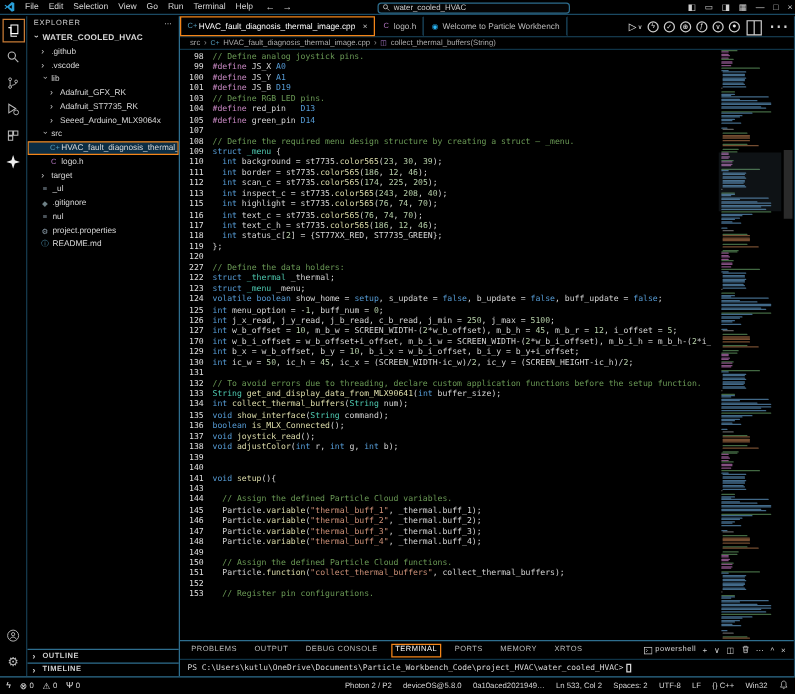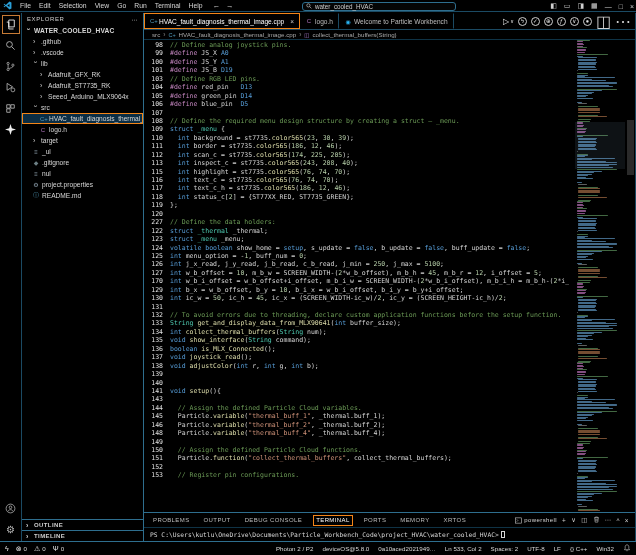--- a/index.html
+++ b/index.html
@@ -303,21 +303,20 @@
 
       <div class="editor">
         <div class="codewrap" id="code">
             <div class="crow"><span class="ln">98</span><span class="ct"><span class="c-com">// Define analog joystick pins.</span></span></div>
             <div class="crow"><span class="ln">99</span><span class="ct"><span class="c-pre">#define</span> JS_X <span class="c-kw">A0</span></span></div>
             <div class="crow"><span class="ln">100</span><span class="ct"><span class="c-pre">#define</span> JS_Y <span class="c-kw">A1</span></span></div>
             <div class="crow"><span class="ln">101</span><span class="ct"><span class="c-pre">#define</span> JS_B <span class="c-kw">D19</span></span></div>
             <div class="crow"><span class="ln">103</span><span class="ct"><span class="c-com">// Define RGB LED pins.</span></span></div>
             <div class="crow"><span class="ln">104</span><span class="ct"><span class="c-pre">#define</span> red_pin   <span class="c-kw">D13</span></span></div>
             <div class="crow"><span class="ln">105</span><span class="ct"><span class="c-pre">#define</span> green_pin <span class="c-kw">D14</span></span></div>
-            <div class="crow"><span class="ln">106</span><span class="ct"><span class="c-pre">#define</span> blue_pin  <span class="c-kw">D5</span></span></div>
             <div class="crow"><span class="ln">107</span><span class="ct"></span></div>
             <div class="crow"><span class="ln">108</span><span class="ct"><span class="c-com">// Define the required menu design structure by creating a struct — _menu.</span></span></div>
             <div class="crow"><span class="ln">109</span><span class="ct"><span class="c-kw">struct</span> <span class="c-type">_menu</span> {</span></div>
             <div class="crow"><span class="ln">110</span><span class="ct">  <span class="c-kw">int</span> background = st7735.<span class="c-fn">color565</span>(<span class="c-num">23</span>, <span class="c-num">30</span>, <span class="c-num">39</span>);</span></div>
             <div class="crow"><span class="ln">111</span><span class="ct">  <span class="c-kw">int</span> border = st7735.<span class="c-fn">color565</span>(<span class="c-num">186</span>, <span class="c-num">12</span>, <span class="c-num">46</span>);</span></div>
             <div class="crow"><span class="ln">112</span><span class="ct">  <span class="c-kw">int</span> scan_c = st7735.<span class="c-fn">color565</span>(<span class="c-num">174</span>, <span class="c-num">225</span>, <span class="c-num">205</span>);</span></div>
             <div class="crow"><span class="ln">113</span><span class="ct">  <span class="c-kw">int</span> inspect_c = st7735.<span class="c-fn">color565</span>(<span class="c-num">243</span>, <span class="c-num">208</span>, <span class="c-num">40</span>);</span></div>
             <div class="crow"><span class="ln">115</span><span class="ct">  <span class="c-kw">int</span> highlight = st7735.<span class="c-fn">color565</span>(<span class="c-num">76</span>, <span class="c-num">74</span>, <span class="c-num">70</span>);</span></div>
             <div class="crow"><span class="ln">116</span><span class="ct">  <span class="c-kw">int</span> text_c = st7735.<span class="c-fn">color565</span>(<span class="c-num">76</span>, <span class="c-num">74</span>, <span class="c-num">70</span>);</span></div>
             <div class="crow"><span class="ln">117</span><span class="ct">  <span class="c-kw">int</span> text_c_h = st7735.<span class="c-fn">color565</span>(<span class="c-num">186</span>, <span class="c-num">12</span>, <span class="c-num">46</span>);</span></div>
@@ -342,20 +341,21 @@
             <div class="crow"><span class="ln">136</span><span class="ct"><span class="c-kw">boolean</span> <span class="c-fn">is_MLX_Connected</span>();</span></div>
             <div class="crow"><span class="ln">137</span><span class="ct"><span class="c-kw">void</span> <span class="c-fn">joystick_read</span>();</span></div>
             <div class="crow"><span class="ln">138</span><span class="ct"><span class="c-kw">void</span> <span class="c-fn">adjustColor</span>(<span class="c-kw">int</span> r, <span class="c-kw">int</span> g, <span class="c-kw">int</span> b);</span></div>
             <div class="crow"><span class="ln">139</span><span class="ct"></span></div>
             <div class="crow"><span class="ln">140</span><span class="ct"></span></div>
             <div class="crow"><span class="ln">141</span><span class="ct"><span class="c-kw">void</span> <span class="c-fn">setup</span>(){</span></div>
             <div class="crow"><span class="ln">143</span><span class="ct"></span></div>
             <div class="crow"><span class="ln">144</span><span class="ct">  <span class="c-com">// Assign the defined Particle Cloud variables.</span></span></div>
             <div class="crow"><span class="ln">145</span><span class="ct">  Particle.<span class="c-fn">variable</span>(<span class="c-str">"thermal_buff_1"</span>, _thermal.buff_1);</span></div>
             <div class="crow"><span class="ln">146</span><span class="ct">  Particle.<span class="c-fn">variable</span>(<span class="c-str">"thermal_buff_2"</span>, _thermal.buff_2);</span></div>
+            <div class="crow"><span class="ln">147</span><span class="ct">  Particle.<span class="c-fn">variable</span>(<span class="c-str">"thermal_buff_3"</span>, _thermal.buff_3);</span></div>
             <div class="crow"><span class="ln">148</span><span class="ct">  Particle.<span class="c-fn">variable</span>(<span class="c-str">"thermal_buff_4"</span>, _thermal.buff_4);</span></div>
             <div class="crow"><span class="ln">149</span><span class="ct"></span></div>
             <div class="crow"><span class="ln">150</span><span class="ct">  <span class="c-com">// Assign the defined Particle Cloud functions.</span></span></div>
             <div class="crow"><span class="ln">151</span><span class="ct">  Particle.<span class="c-fn">function</span>(<span class="c-str">"collect_thermal_buffers"</span>, collect_thermal_buffers);</span></div>
             <div class="crow"><span class="ln">152</span><span class="ct"></span></div>
             <div class="crow"><span class="ln">153</span><span class="ct">  <span class="c-com">// Register pin configurations.</span></span></div>
           </div>
         <div class="minimap" id="minimap">
             <div class="mmbar" style="margin-left: 2px; width: 13.02px; background: rgb(78, 122, 78);"></div>
             <div class="mmbar" style="margin-left: 2px; width: 6.3px; background: rgb(154, 93, 152);"></div>

